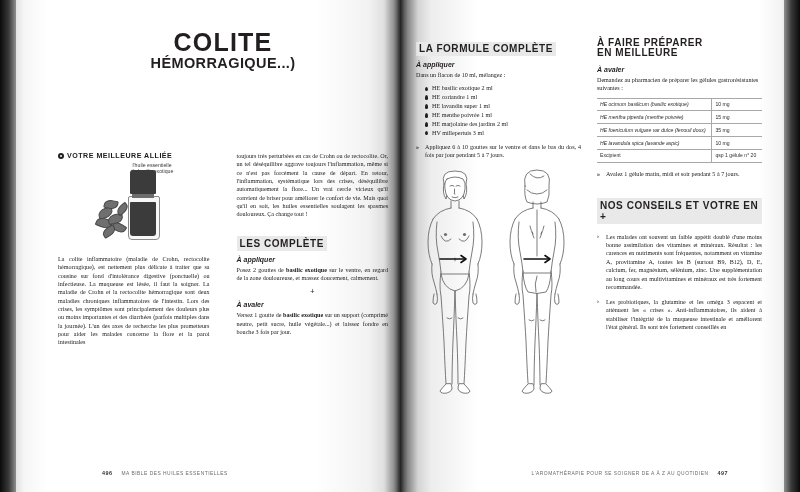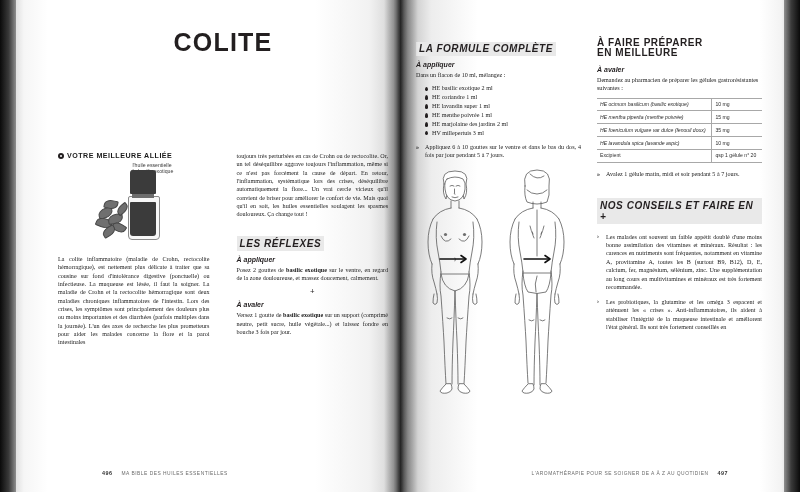--- a/index.html
+++ b/index.html
@@ -28,21 +28,21 @@
   .body-txt p{margin:0 0 5px 0;}
 
   h1#title{font-family:"Liberation Sans", sans-serif;font-weight:bold;
      text-align:center;margin:0;letter-spacing:.5px;color:#231f20;}
   .t-l1{font-size:25px;line-height:25px;letter-spacing:1.2px;}
   .t-l2{font-size:25px;line-height:26px;letter-spacing:.6px;}
   .t-l3{font-size:14.5px;line-height:17px;letter-spacing:.4px;}
 
   .sec-h{font-family:"Liberation Sans", sans-serif;font-weight:bold;
      font-size:10px;letter-spacing:.55px;color:#231f20;margin:0 0 5px 0;}
-  .sec-h.boxed{display:inline-block;background:#e9e9e9;padding:1.5px 3px 2px 3px;font-style:italic;}
+  .sec-h.boxed{display:inline-block;background:#e9e9e9;padding:1.5px 3px 2px 3px;}
   .ally-h{font-family:"Liberation Sans", sans-serif;font-weight:bold;
      font-size:7.1px;letter-spacing:.5px;display:flex;align-items:center;gap:3px;}
   .dot-icon{width:6px;height:6px;border-radius:50%;background:#231f20;
      display:inline-block;position:relative;flex:0 0 auto;}
   .dot-icon::after{content:"";position:absolute;left:2px;top:2px;width:2px;height:2px;
      border-radius:50%;background:#fff;}
   .sub-it{font-family:"Liberation Sans", sans-serif;font-style:italic;font-weight:bold;
      font-size:7px;margin:0 0 3px 0;color:#231f20;}
 
   
@@ -117,20 +117,21 @@
 </head>
 <body>
 
 <div id="spread">
 
   <div class="page" id="page-left">
     <div id="left-inner">
 
       <h1 id="title" style="position:absolute;top:30px;left:0;width:330px;">
         <div class="t-l1">COLITE</div>
+        <div class="t-l3">HÉMORRAGIQUE...)</div>
       </h1>
 
       <div id="cols">
 
         <div class="col">
 
           <div class="ally-h">
             <span class="dot-icon"></span>
             <span>VOTRE MEILLEURE ALLIÉE</span>
           </div>
@@ -160,21 +161,21 @@
           <div class="body-txt">
             <p>La colite inflammatoire (maladie de Crohn, rectocolite hémorragique), est nettement plus délicate à traiter que sa cousine sur fond d'intolérance digestive (ponctuelle) ou infectieuse. La muqueuse est lésée, il faut la soigner. La maladie de Crohn et la rectocolite hémorragique sont deux maladies chroniques inflammatoires de l'intestin. Lors des crises, les symptômes sont principalement des douleurs plus ou moins importantes et des diarrhées (parfois multiples dans la journée). L'un des axes de recherche les plus prometteurs pour aider les malades concerne la flore et la paroi intestinales</p>
           </div>
         </div>
 
         <div class="col">
           <div class="body-txt" style="margin-bottom:14px;">
             <p>toujours très perturbées en cas de Crohn ou de rectocolite. Or, un tel déséquilibre aggrave toujours l'inflammation, même si ce n'est pas forcément la cause de départ. En retour, l'inflammation, systématique lors des crises, déséquilibre automatiquement la flore... Un vrai cercle vicieux qu'il convient de briser pour améliorer le confort de vie. Mais quoi qu'il en soit, les huiles essentielles soulagent les spasmes douloureux. Ça change tout !</p>
           </div>
 
-          <div class="sec-h boxed">LES RÉFLEXES</div>
+          <div class="sec-h boxed">LES COMPLÈTE</div>
 
           <div class="sub-it">À appliquer</div>
           <div class="body-txt">
             <p>
               <span>Posez 2 gouttes de </span><b class="ingr">basilic exotique</b><span> sur le ventre, en regard de la zone douloureuse, et massez doucement, calmement.</span>
             </p>
           </div>
 
           <div class="plus-sep">+</div>
 
@@ -356,21 +357,21 @@
               <td class="dose">qsp 1 gélule n° 20</td>
             </tr>
           </tbody>
             </table>
 
           <div class="chev">
             <span class="cicon">»</span>
             <span>Avalez 1 gélule matin, midi et soir pendant 5 à 7 jours.</span>
           </div>
 
-          <div class="sec-h boxed" style="margin-top:20px;">NOS CONSEILS ET FAIRE EN +</div>
+          <div class="sec-h boxed" style="margin-top:20px;">NOS CONSEILS ET VOTRE EN +</div>
 
           <ul class="tips">
             <li>
               <span class="bicon">›</span>
               <span>Les malades ont souvent un faible appétit doublé d'une moins bonne assimilation des vitamines et minéraux. Résultat : les carences en nutriments sont fréquentes, notamment en vitamine A, provitamine A, toutes les B (surtout B9, B12), D, E, calcium, fer, magnésium, sélénium, zinc. Une supplémentation au long cours en multivitamines et minéraux est très fortement recommandée.</span>
             </li>
             <li>
               <span class="bicon">›</span>
               <span>Les probiotiques, la glutamine et les oméga 3 espacent et atténuent les « crises ». Anti-inflammatoires, ils aident à stabiliser l'intégrité de la muqueuse intestinale et améliorent l'état général. Ils sont très fortement conseillés en</span>
             </li>

